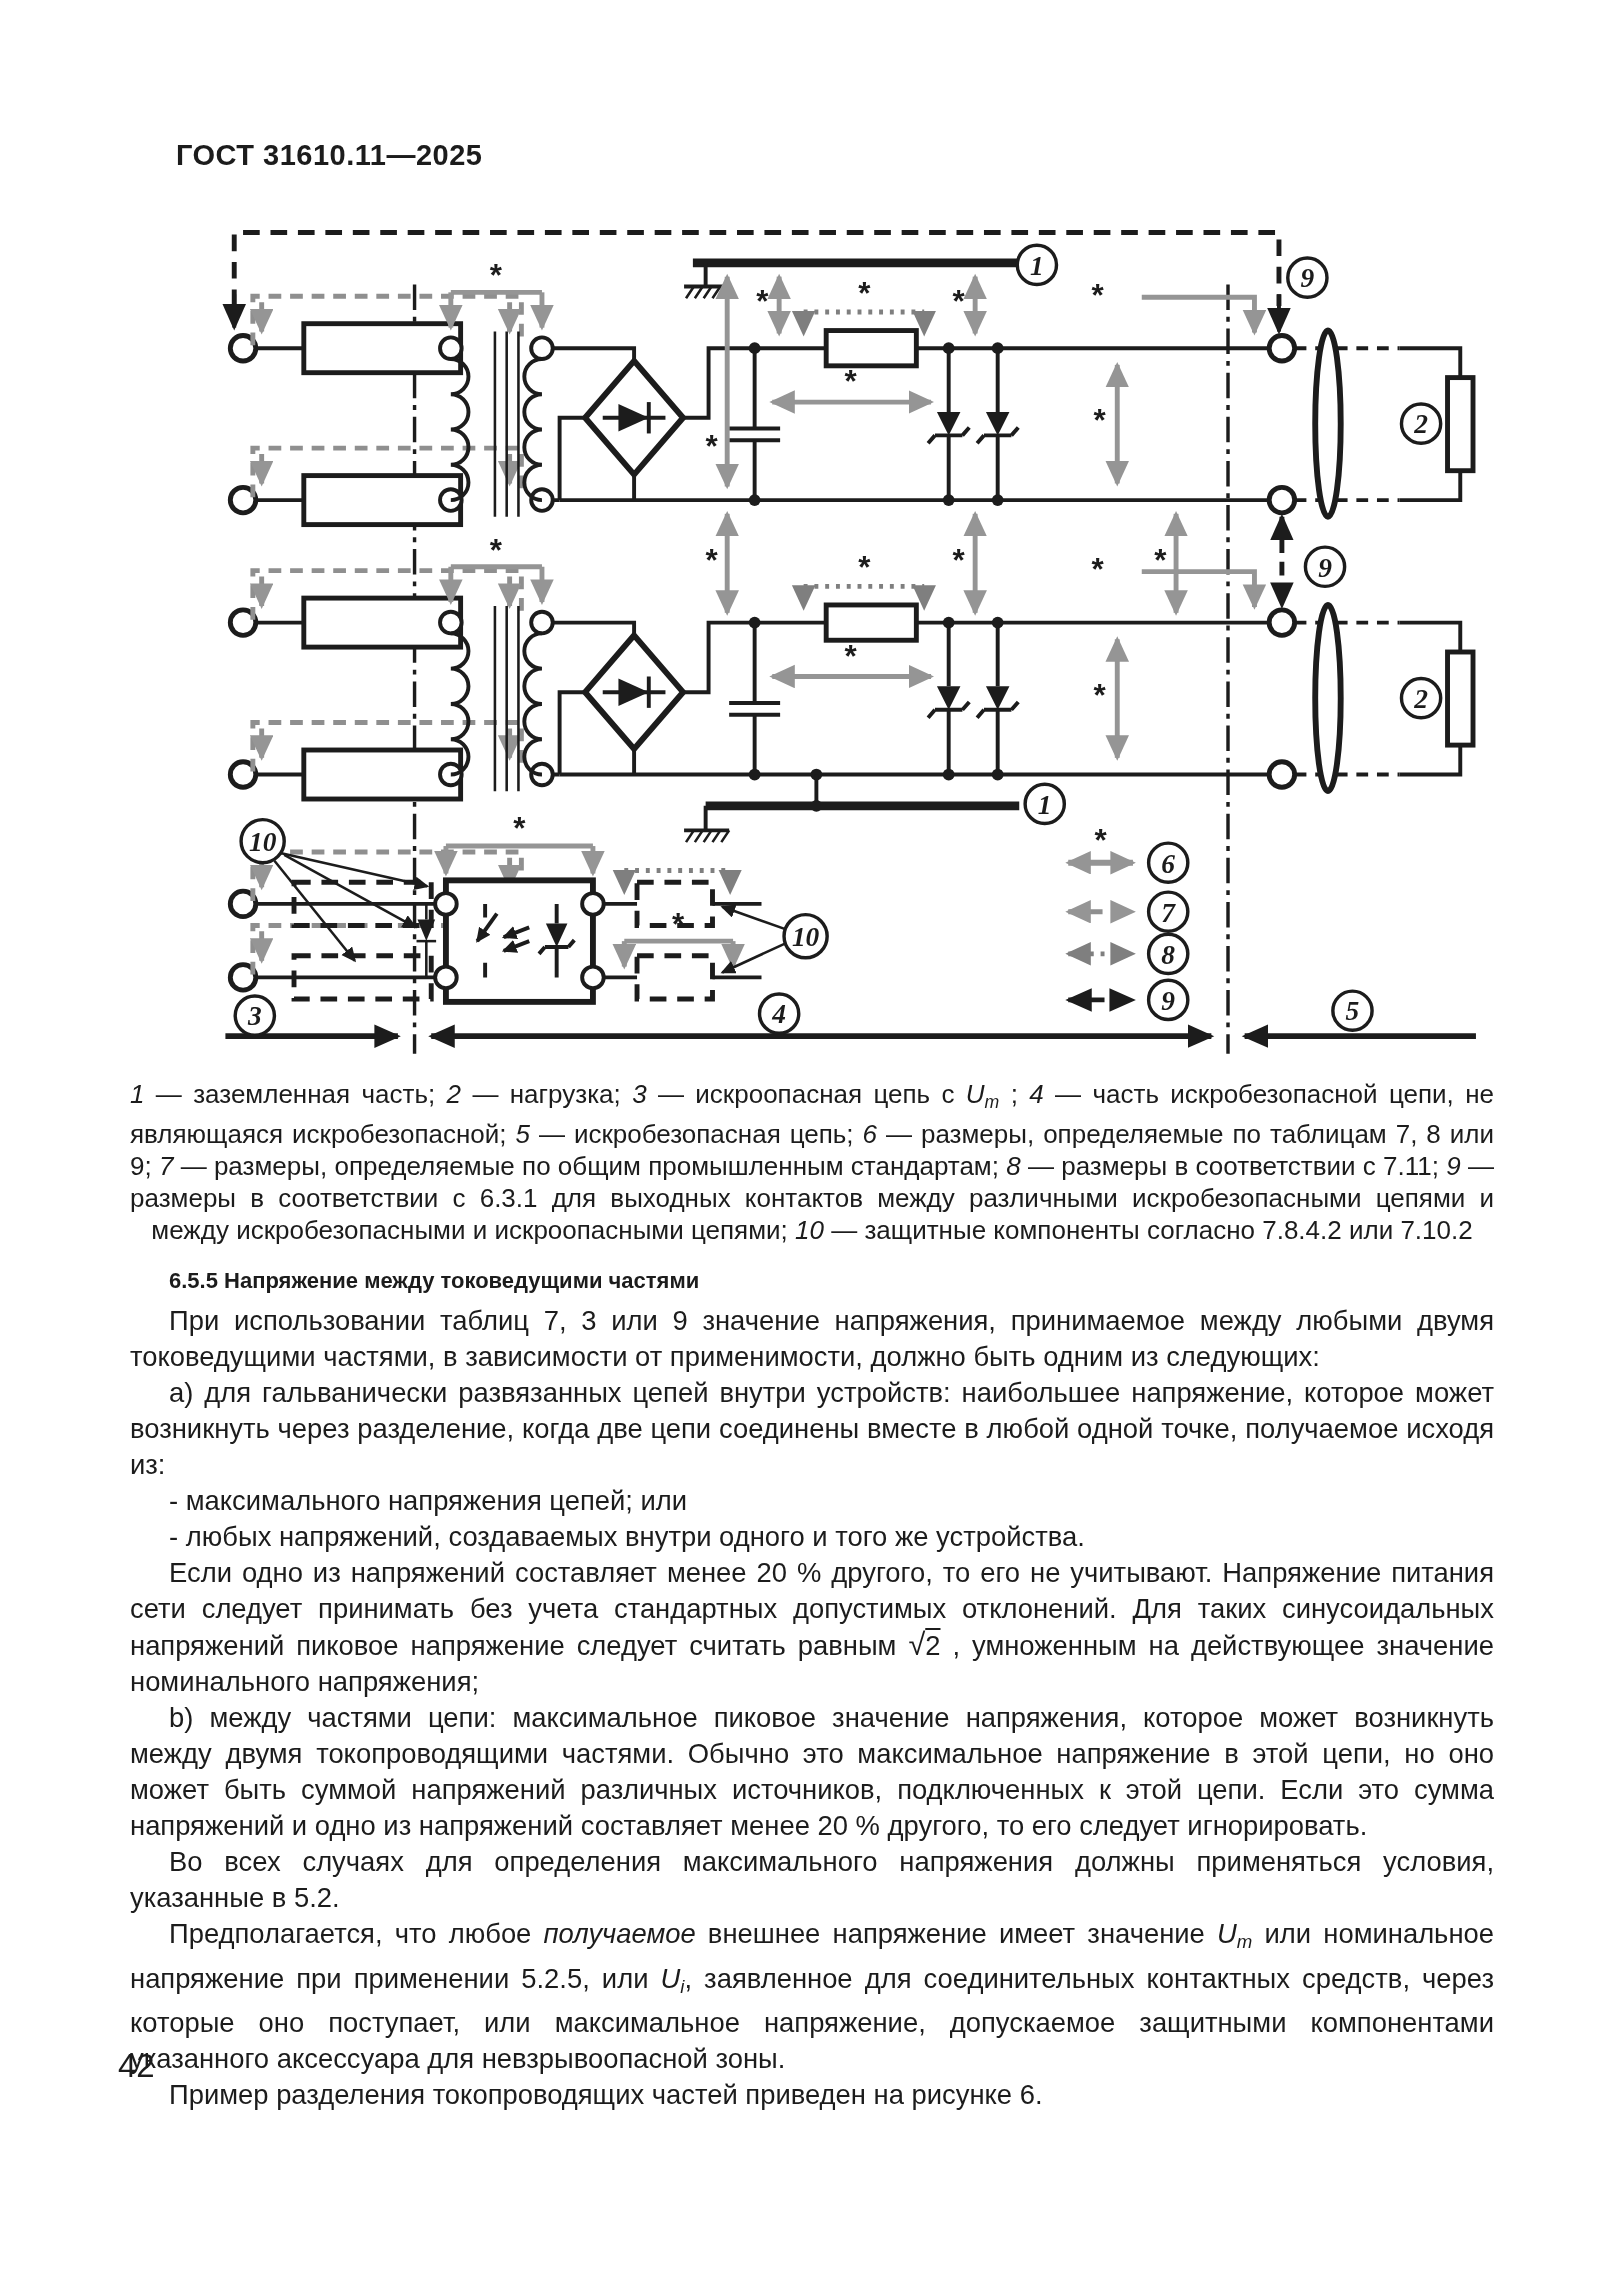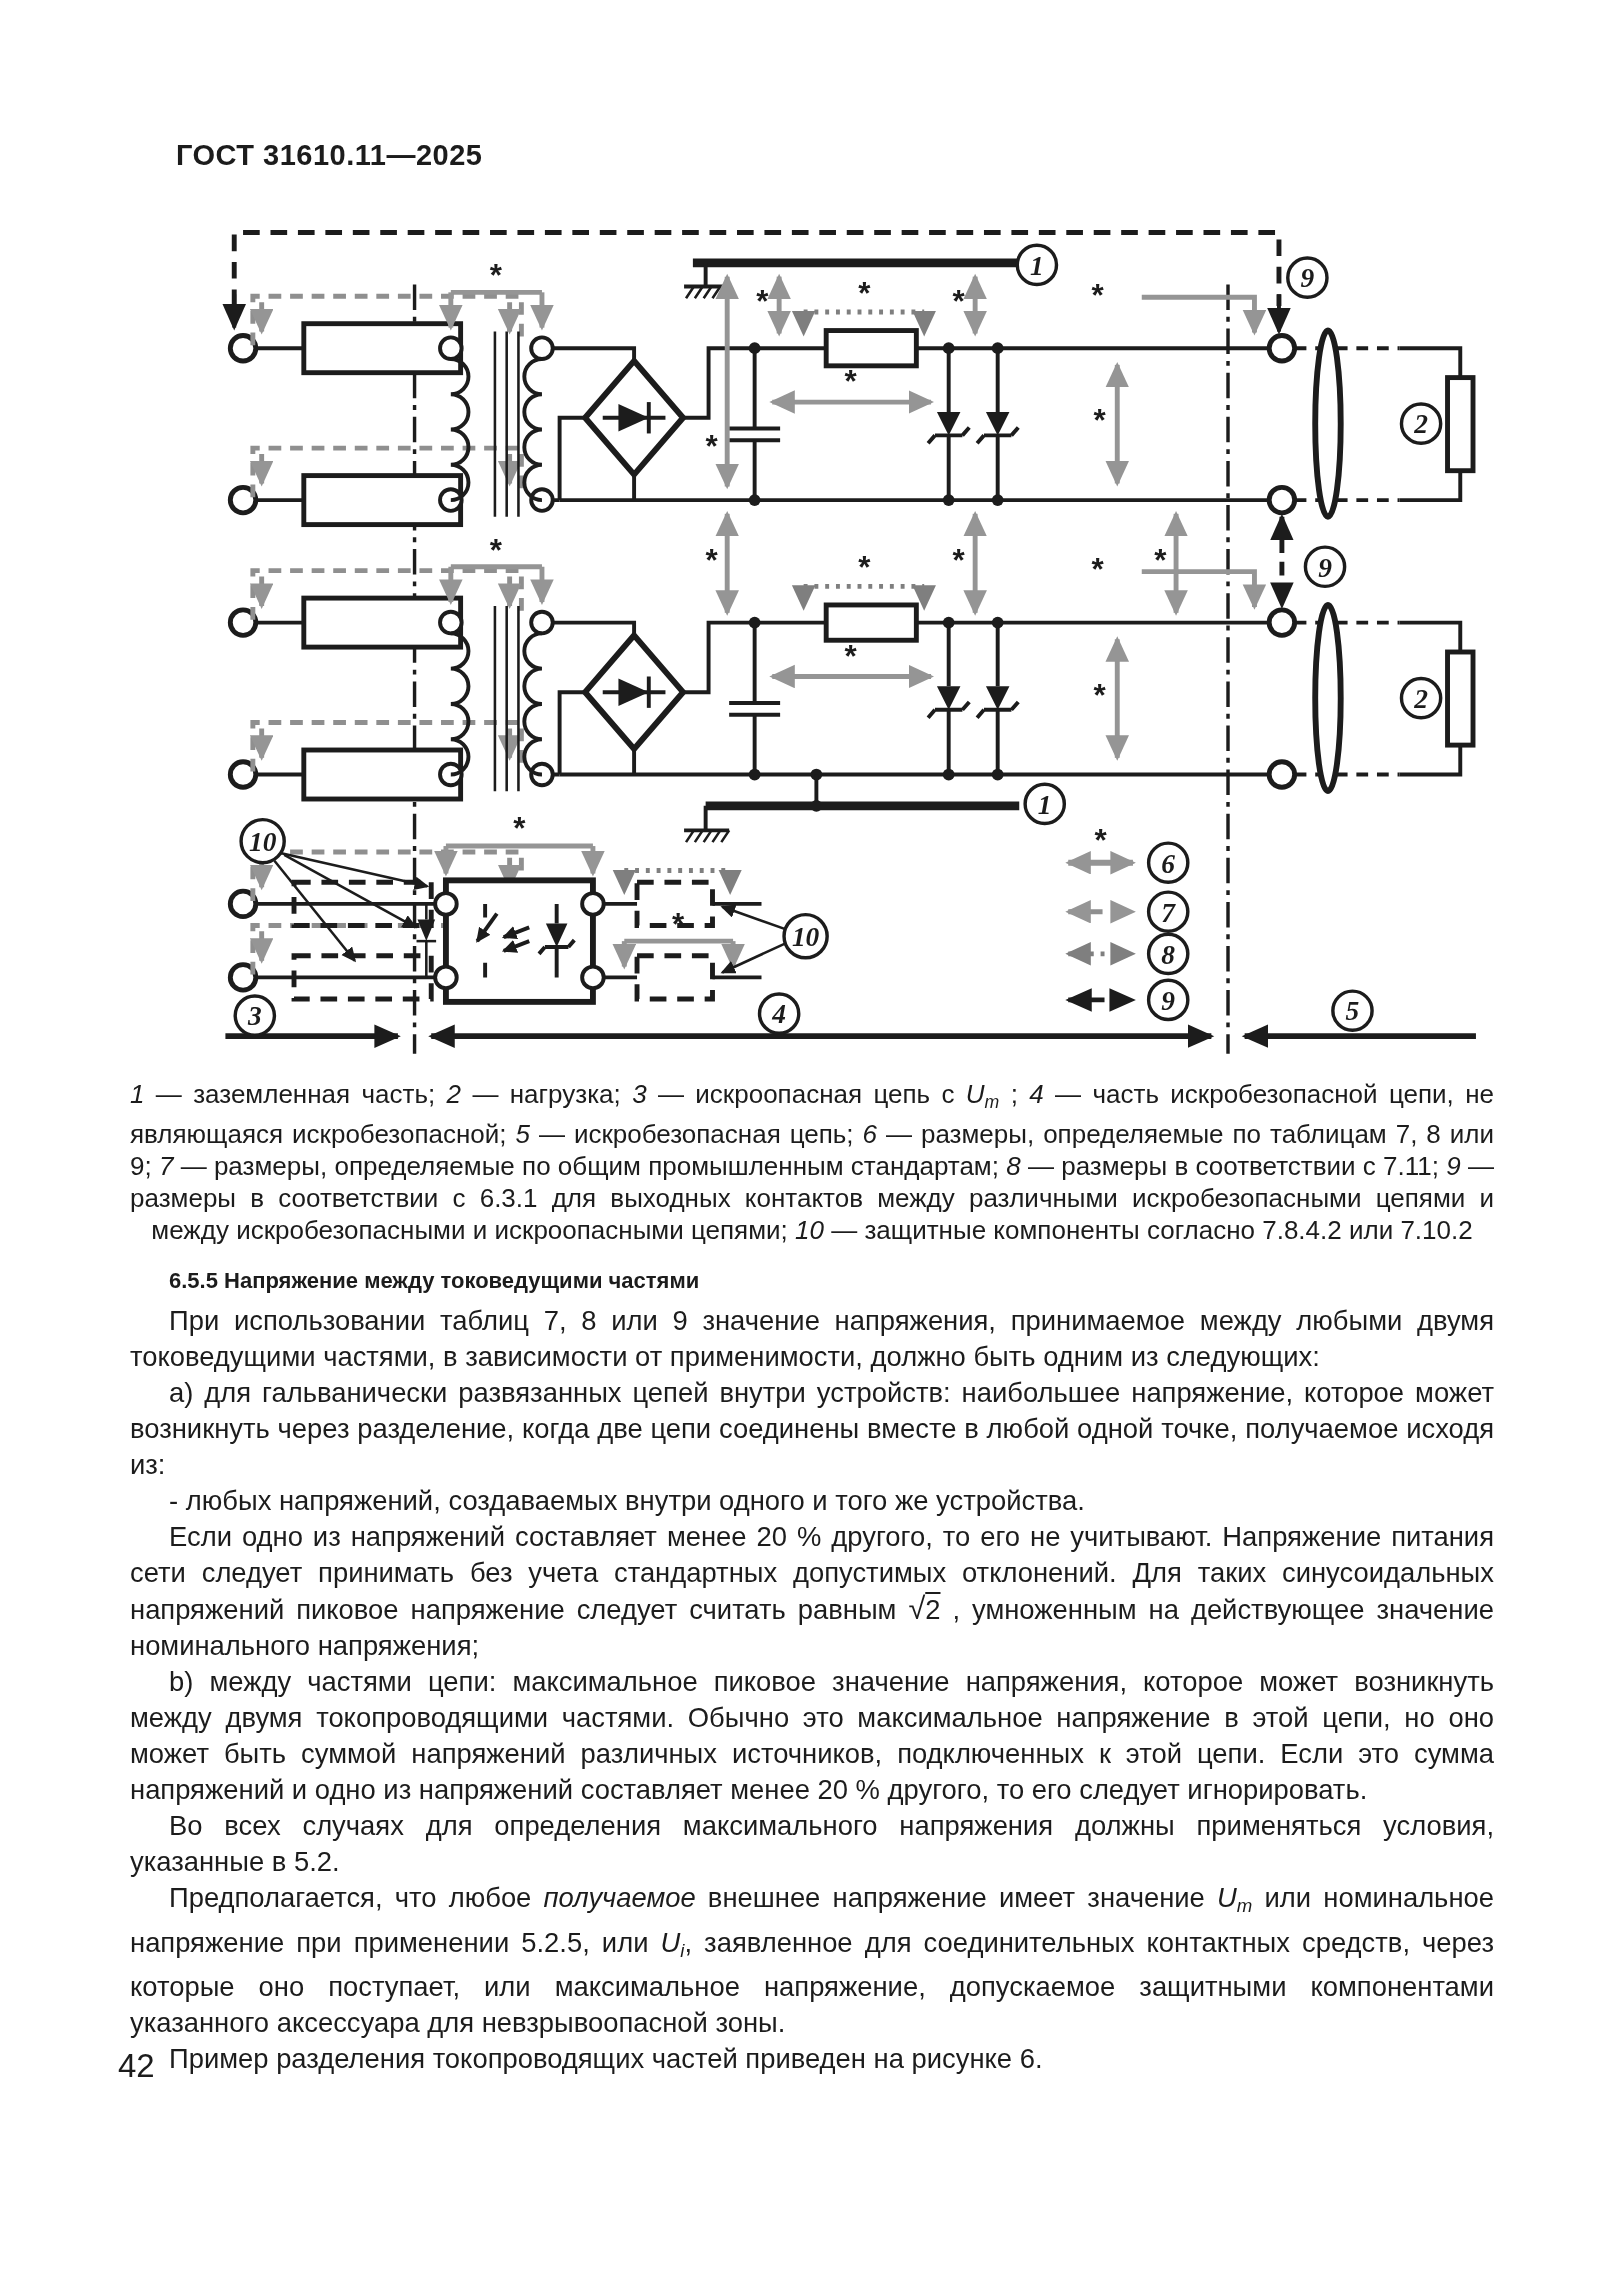--- a/index.html
+++ b/index.html
@@ -328,22 +328,23 @@
     <g class="clab">
         <circle cx="1380" cy="1031" r="20"></circle>
         <text x="1380" y="1041">5</text>
       </g>
   </svg>
 
   <div class="textcol">
     <p class="caption"><span class="seg-i">1</span><span> — заземленная часть; </span><span class="seg-i">2</span><span> — нагрузка; </span><span class="seg-i">3</span><span> — искроопасная цепь с </span><span class="seg-i">U</span><span class="seg-sub">m</span><span> ; </span><span class="seg-i">4</span><span> — часть искробезопасной цепи, не являющаяся искробезопасной; </span><span class="seg-i">5</span><span> — искробезопасная цепь; </span><span class="seg-i">6</span><span> — размеры, определяемые по таблицам 7, 8 или 9; </span><span class="seg-i">7</span><span> — размеры, определяемые по общим промышленным стандартам; </span><span class="seg-i">8</span><span> — размеры в соответствии с 7.11; </span><span class="seg-i">9</span><span> — размеры в соответствии с 6.3.1 для выходных контактов между различными искробезопасными цепями и между искробезопасными и искроопасными цепями; </span><span class="seg-i">10</span><span> — защитные компоненты согласно 7.8.4.2 или 7.10.2</span></p>
     <h2 class="heading">6.5.5 Напряжение между токоведущими частями</h2>
     <div>
-        <p class="body-p"><span>При использовании таблиц 7, 8 или 9 значение напряжения, принимаемое между любыми двумя токоведущими частями, в зависимости от применимости, должно быть одним из следующих:</span></p>
+        <p class="body-p"><span>При использовании таблиц 7, 3 или 9 значение напряжения, принимаемое между любыми двумя токоведущими частями, в зависимости от применимости, должно быть одним из следующих:</span></p>
         <p class="body-p"><span>а) для гальванически развязанных цепей внутри устройств: наибольшее напряжение, которое может возникнуть через разделение, когда две цепи соединены вместе в любой одной точке, получаемое исходя из:</span></p>
+        <p class="body-p"><span>- максимального напряжения цепей; или</span></p>
         <p class="body-p"><span>- любых напряжений, создаваемых внутри одного и того же устройства.</span></p>
         <p class="body-p"><span>Если одно из напряжений составляет менее 20 % другого, то его не учитывают. Напряжение питания сети следует принимать без учета стандартных допустимых отклонений. Для таких синусоидальных напряжений пиковое напряжение следует считать равным </span><span class="seg-rad">√</span><span class="seg-ovl">2</span><span> , умноженным на действующее значение номинального напряжения;</span></p>
         <p class="body-p"><span>b) между частями цепи: максимальное пиковое значение напряжения, которое может возникнуть между двумя токопроводящими частями. Обычно это максимальное напряжение в этой цепи, но оно может быть суммой напряжений различных источников, подключенных к этой цепи. Если это сумма напряжений и одно из напряжений составляет менее 20 % другого, то его следует игнорировать.</span></p>
         <p class="body-p"><span>Во всех случаях для определения максимального напряжения должны применяться условия, указанные в 5.2.</span></p>
         <p class="body-p"><span>Предполагается, что любое </span><span class="seg-i">получаемое</span><span> внешнее напряжение имеет значение </span><span class="seg-i">U</span><span class="seg-sub">m</span><span> или номинальное напряжение при применении 5.2.5, или </span><span class="seg-i">U</span><span class="seg-sub">i</span><span>, заявленное для соединительных контактных средств, через которые оно поступает, или максимальное напряжение, допускаемое защитными компонентами указанного аксессуара для невзрывоопасной зоны.</span></p>
         <p class="body-p"><span>Пример разделения токопроводящих частей приведен на рисунке 6.</span></p>
       </div>
   </div>
 
   <div class="pagenum">42</div>

